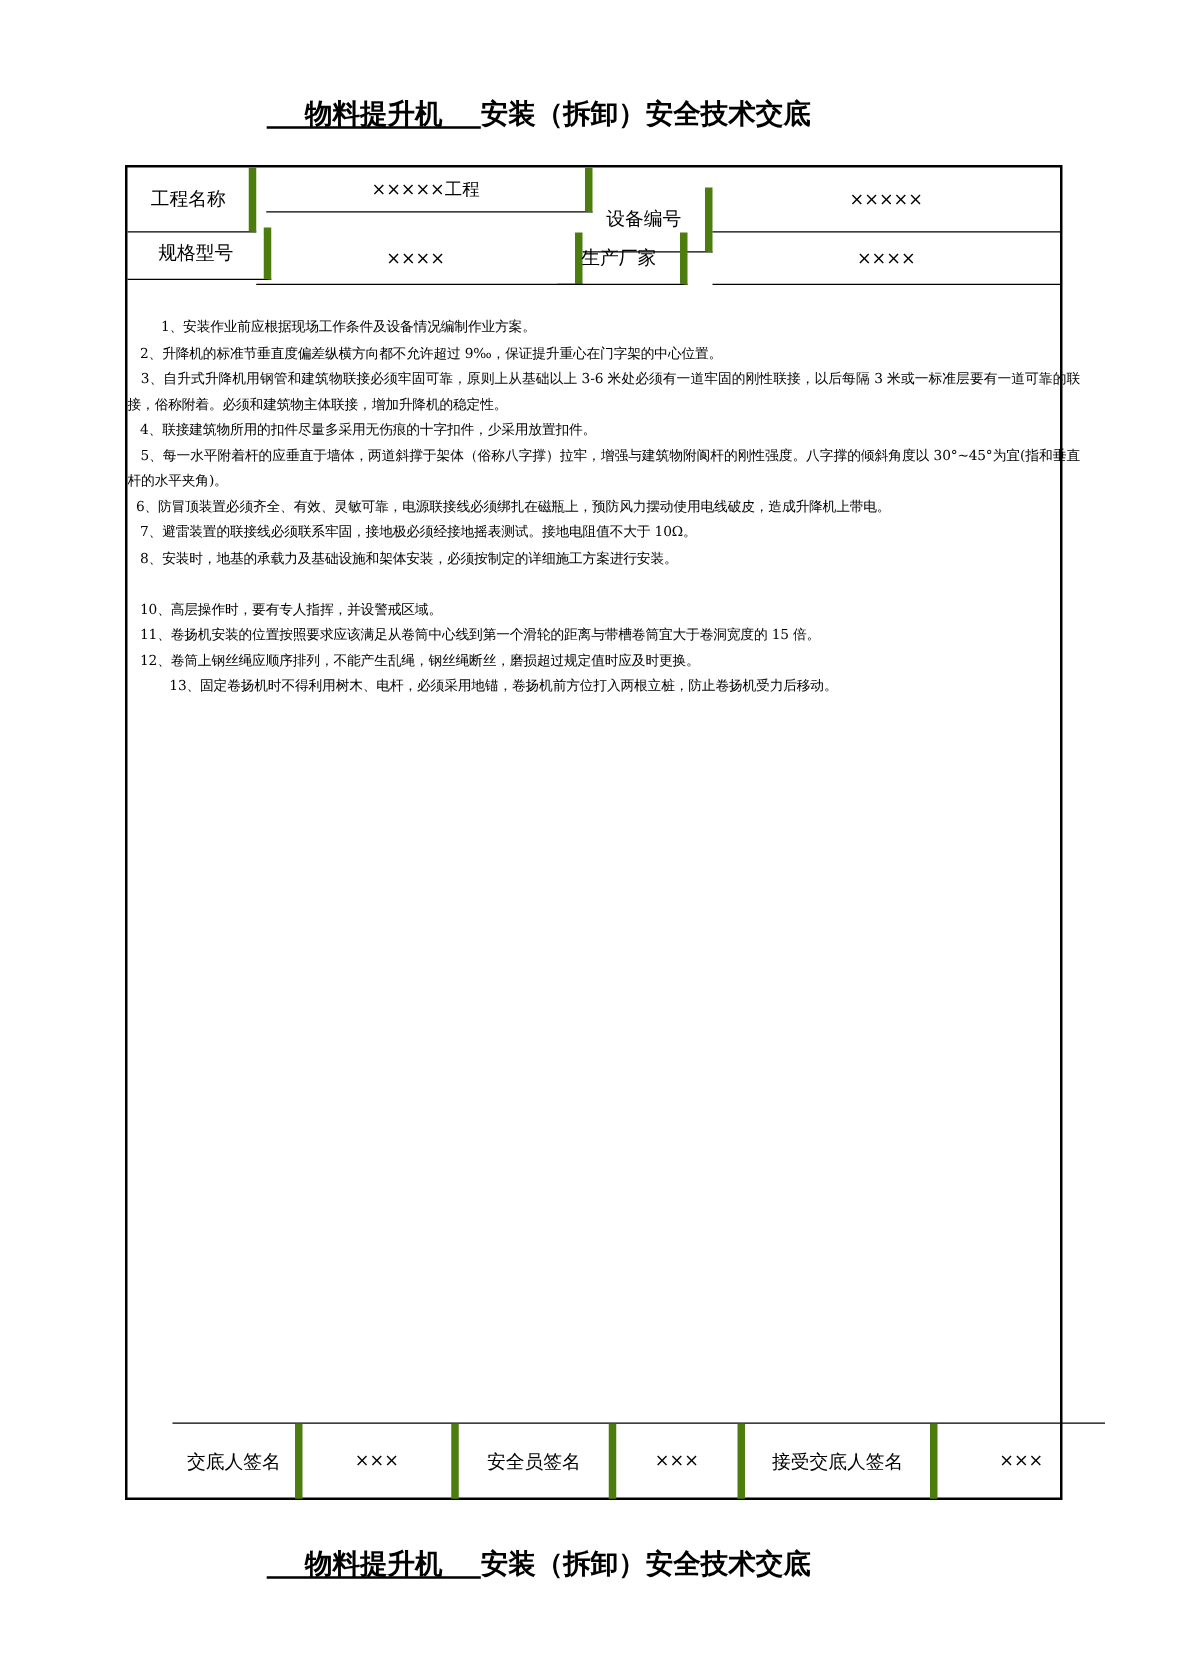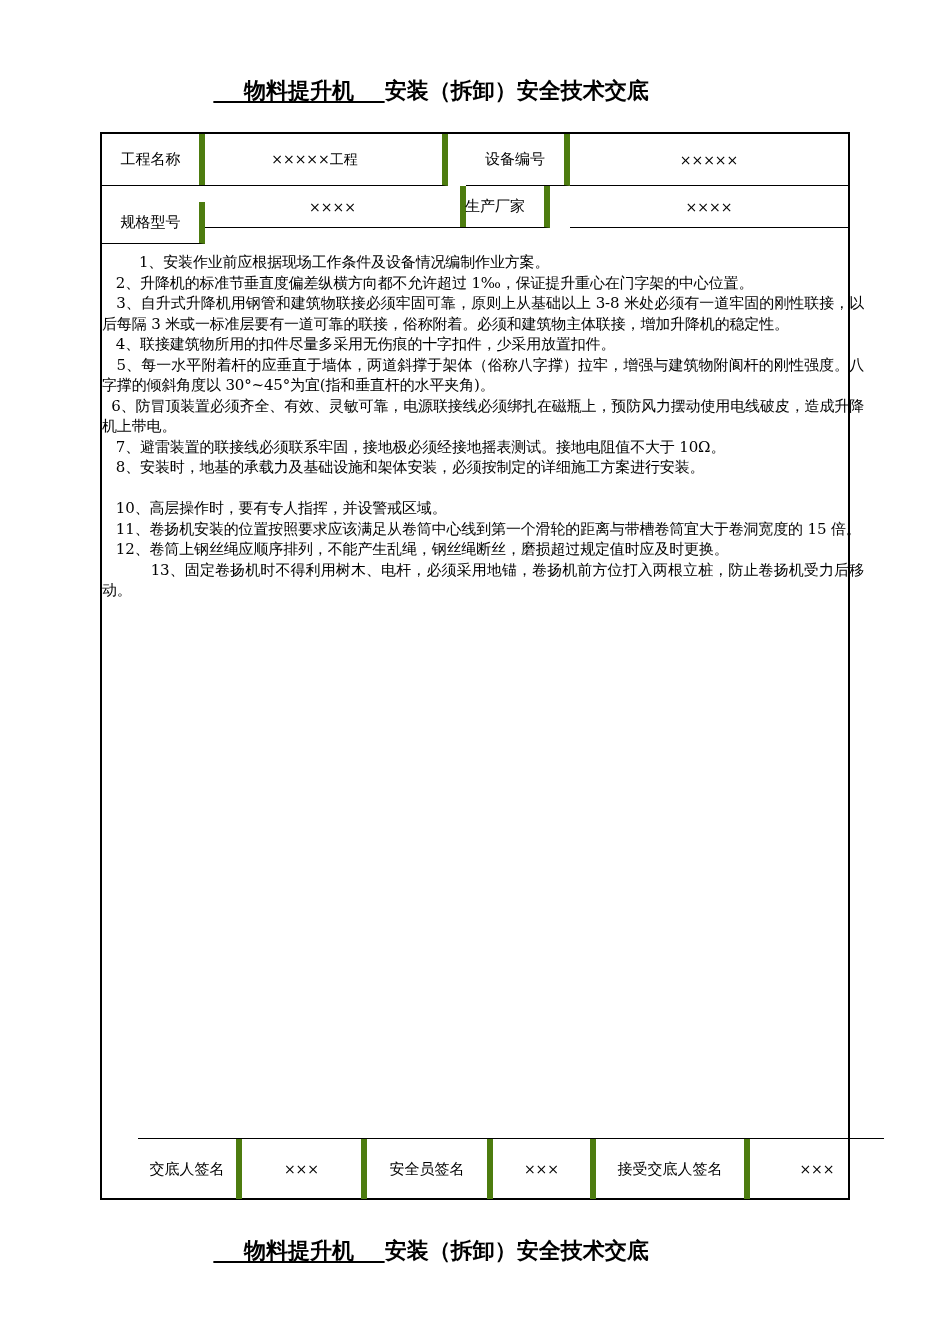--- a/index.html
+++ b/index.html
@@ -21,54 +21,54 @@
     }
     .cell {
       position: absolute; border-right: 6px solid #4d7c0f; border-bottom: 1px solid #000;
       display: flex; align-items: center; justify-content: center;
       font-family: "DejaVu Sans", "Liberation Sans", sans-serif;
       font-size: 15px; box-sizing: border-box;
     }
     .cell.val { font-size: 14px; }
     .body-text {
       position: absolute; left: 0; top: 118px; width: 762px;
-      font-size: 15px; line-height: 20.5px; box-sizing: border-box;
+      font-size: 11px; line-height: 20.5px; box-sizing: border-box;
       letter-spacing: -0.15px;
     }
     .body-text p { margin: 0; text-align: justify; }
     .foot-row {
       position: absolute; left: 0; top: 1004px; width: 746px; height: 60px;
       border-top: 1px solid #000;
       margin-left: 36px;
     }
     .foot-row .cell { height: 60px; top: 0; border-bottom: none; }
   </style>
 </head>
 <body>
 
 <div class="title title1">
   <span class="ul">    物料提升机    </span><span>安装（拆卸）安全技术交底</span>
 </div>
 
 <div class="sheet">
 
   <div class="cell" style="left:0;top:0;width:103px;height:52px;">工程名称</div>
-  <div class="cell val" style="left:85px;top:0;width:261px;height:52px;">×××××工程</div>
-  <div class="cell" style="left:364px;top:0;width:104px;height:52px;">设备编号</div>
+  <div class="cell val" style="left:111px;top:0;width:261px;height:36px;">×××××工程</div>
+  <div class="cell" style="left:364px;top:16px;width:104px;height:52px;">设备编号</div>
   <div class="cell val" style="left:468px;top:0;width:278px;height:52px;border-right:none;">×××××</div>
 
-  <div class="cell" style="left:0;top:68px;width:103px;height:42px;">规格型号</div>
+  <div class="cell" style="left:0;top:48px;width:115px;height:42px;">规格型号</div>
   <div class="cell val" style="left:103px;top:52px;width:261px;height:42px;">××××</div>
   <div class="cell" style="left:344px;top:52px;width:104px;height:42px;">生产厂家</div>
   <div class="cell val" style="left:468px;top:52px;width:278px;height:42px;border-right:none;">××××</div>
 
   <div class="body-text">
     <p><span style="white-space:pre">        </span><span>1、安装作业前应根据现场工作条件及设备情况编制作业方案。</span></p>
-    <p><span style="white-space:pre">   </span><span>2、升降机的标准节垂直度偏差纵横方向都不允许超过 1‰，保证提升重心在门字架的中心位置。</span></p>
-    <p><span style="white-space:pre">   </span><span>3、自升式升降机用钢管和建筑物联接必须牢固可靠，原则上从基础以上 3-8 米处必须有一道牢固的刚性联接，以后每隔 3 米或一标准层要有一道可靠的联接，俗称附着。必须和建筑物主体联接，增加升降机的稳定性。</span></p>
+    <p><span style="white-space:pre">   </span><span>2、升降机的标准节垂直度偏差纵横方向都不允许超过 9‰，保证提升重心在门字架的中心位置。</span></p>
+    <p><span style="white-space:pre">   </span><span>3、自升式升降机用钢管和建筑物联接必须牢固可靠，原则上从基础以上 3-6 米处必须有一道牢固的刚性联接，以后每隔 3 米或一标准层要有一道可靠的联接，俗称附着。必须和建筑物主体联接，增加升降机的稳定性。</span></p>
     <p><span style="white-space:pre">   </span><span>4、联接建筑物所用的扣件尽量多采用无伤痕的十字扣件，少采用放置扣件。</span></p>
     <p><span style="white-space:pre">   </span><span>5、每一水平附着杆的应垂直于墙体，两道斜撑于架体（俗称八字撑）拉牢，增强与建筑物附阆杆的刚性强度。八字撑的倾斜角度以 30°~45°为宜(指和垂直杆的水平夹角)。</span></p>
     <p><span style="white-space:pre">  </span><span>6、防冒顶装置必须齐全、有效、灵敏可靠，电源联接线必须绑扎在磁瓶上，预防风力摆动使用电线破皮，造成升降机上带电。</span></p>
     <p><span style="white-space:pre">   </span><span>7、避雷装置的联接线必须联系牢固，接地极必须经接地摇表测试。接地电阻值不大于 10Ω。</span></p>
     <p><span style="white-space:pre">   </span><span>8、安装时，地基的承载力及基础设施和架体安装，必须按制定的详细施工方案进行安装。</span></p>
     <p><span style="white-space:pre">   </span></p>
     <p><span style="white-space:pre">   </span><span>10、高层操作时，要有专人指挥，并设警戒区域。</span></p>
     <p><span style="white-space:pre">   </span><span>11、卷扬机安装的位置按照要求应该满足从卷筒中心线到第一个滑轮的距离与带槽卷筒宜大于卷洞宽度的 15 倍。</span></p>
     <p><span style="white-space:pre">   </span><span>12、卷筒上钢丝绳应顺序排列，不能产生乱绳，钢丝绳断丝，磨损超过规定值时应及时更换。</span></p>
     <p><span style="white-space:pre">          </span><span>13、固定卷扬机时不得利用树木、电杆，必须采用地锚，卷扬机前方位打入两根立桩，防止卷扬机受力后移动。</span></p>

